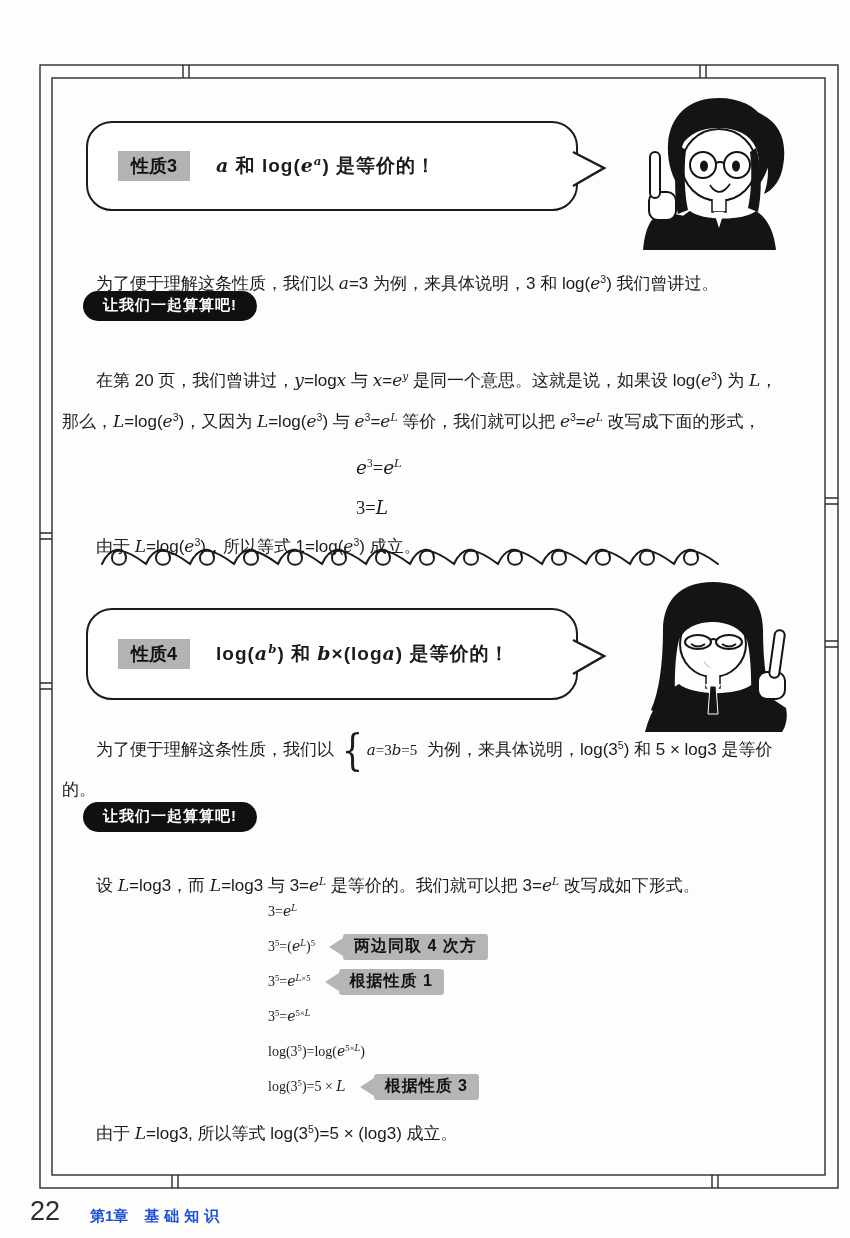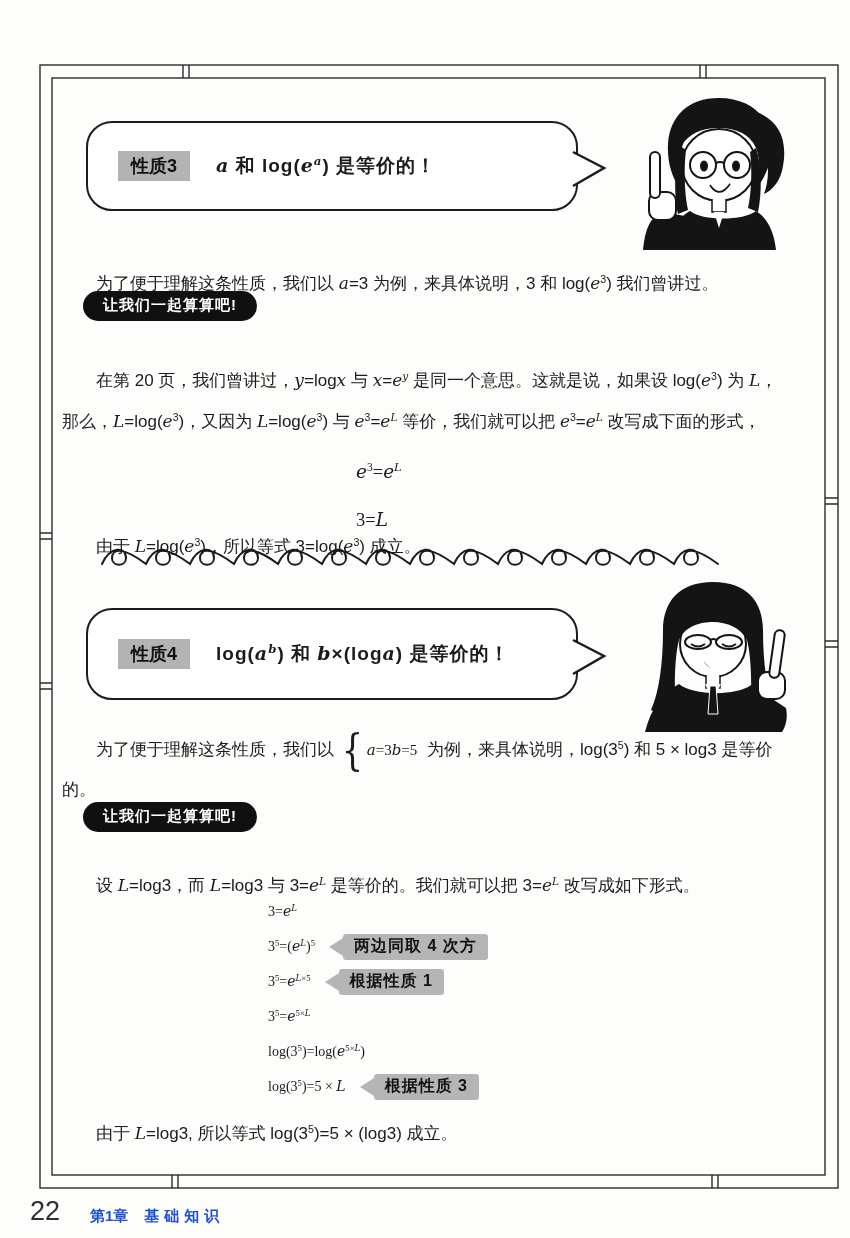--- a/index.html
+++ b/index.html
@@ -31,21 +31,21 @@
 
   .para{position:absolute;width:730px;font-size:17px;line-height:36px;}
   .indent{text-indent:2em;}
 
   .badge{
     position:absolute;background:#101010;color:#fff;font-weight:700;
     font-size:15px;padding:5px 20px 6px;border-radius:16px;letter-spacing:1px;
   }
 
   .eqblock{position:absolute;}
-  .eqline{font-family:"Liberation Serif","DejaVu Serif",serif;font-size:18.5px;line-height:48px;}
+  .eqline{font-family:"Liberation Serif","DejaVu Serif",serif;font-size:18.5px;line-height:40px;}
 
   .steps{position:absolute;}
   .eqrow{display:flex;align-items:center;height:35px;}
   .eq{font-family:"Liberation Serif","DejaVu Serif",serif;font-size:14px;}
   .callout{display:inline-flex;align-items:center;margin-left:14px;}
   .callout-arrow{width:0;height:0;border-top:9px solid transparent;border-bottom:9px solid transparent;border-right:14px solid #b5b5b5;}
   .callout-body{background:#b5b5b5;color:#111;padding:2px 11px 3px;font-weight:700;font-size:16px;border-radius:3px;letter-spacing:1px;}
 
   .brace{display:inline-flex;align-items:center;vertical-align:middle;margin:0 5px;text-indent:0;}
   .brace-char{font-family:"DejaVu Serif",serif;font-size:42px;font-weight:400;line-height:1;transform:scaleX(.8);}
@@ -105,21 +105,21 @@
 
   <div class="badge" style="left:83px;top:291px">让我们一起算算吧!</div>
 
   <p class="para indent" style="left:62px;top:341px"><span class="seg-n">在第 20 页，我们曾讲过，</span><span class="seg-i">y</span><span class="seg-n">=log</span><span class="seg-i">x</span><span class="seg-n"> 与 </span><span class="seg-i">x</span><span class="seg-n">=</span><span class="seg-i">e</span><span class="seg-isup">y</span><span class="seg-n"> 是同一个意思。这就是说，如果设 log(</span><span class="seg-i">e</span><span class="seg-sup">3</span><span class="seg-n">) 为 </span><span class="seg-i">L</span><span class="seg-n">，那么，</span><span class="seg-i">L</span><span class="seg-n">=log(</span><span class="seg-i">e</span><span class="seg-sup">3</span><span class="seg-n">)，又因为 </span><span class="seg-i">L</span><span class="seg-n">=log(</span><span class="seg-i">e</span><span class="seg-sup">3</span><span class="seg-n">) 与 </span><span class="seg-i">e</span><span class="seg-sup">3</span><span class="seg-n">=</span><span class="seg-i">e</span><span class="seg-isup">L</span><span class="seg-n"> 等价，我们就可以把 </span><span class="seg-i">e</span><span class="seg-sup">3</span><span class="seg-n">=</span><span class="seg-i">e</span><span class="seg-isup">L</span><span class="seg-n"> 改写成下面的形式，</span></p>
 
   <div class="eqblock" style="left:356px;top:443px">
     <div class="eqline"><span class="seg-i">e</span><span class="seg-sup">3</span><span class="seg-n">=</span><span class="seg-i">e</span><span class="seg-isup">L</span></div>
     <div class="eqline"><span class="seg-n">3=</span><span class="seg-i">L</span></div>
   </div>
 
-  <p class="para indent" style="left:62px;top:507px"><span class="seg-n">由于 </span><span class="seg-i">L</span><span class="seg-n">=log(</span><span class="seg-i">e</span><span class="seg-sup">3</span><span class="seg-n">)，所以等式 3=log(</span><span class="seg-i">e</span><span class="seg-sup">3</span><span class="seg-n">) 成立。</span></p>
+  <p class="para indent" style="left:62px;top:507px"><span class="seg-n">由于 </span><span class="seg-i">L</span><span class="seg-n">=log(</span><span class="seg-i">e</span><span class="seg-sup">3</span><span class="seg-n">)，所以等式 1=log(</span><span class="seg-i">e</span><span class="seg-sup">3</span><span class="seg-n">) 成立。</span></p>
 
   <svg class="squiggle" style="left:98px;top:546px" width="654" height="30" viewBox="0 0 654 30">
     <path d="M4,18 c8,-18 24,-18 24,-6 c0,9 -14,9 -14,0 c0,-9 10,-12 34,6 c8,-18 24,-18 24,-6 c0,9 -14,9 -14,0 c0,-9 10,-12 34,6 c8,-18 24,-18 24,-6 c0,9 -14,9 -14,0 c0,-9 10,-12 34,6 c8,-18 24,-18 24,-6 c0,9 -14,9 -14,0 c0,-9 10,-12 34,6 c8,-18 24,-18 24,-6 c0,9 -14,9 -14,0 c0,-9 10,-12 34,6 c8,-18 24,-18 24,-6 c0,9 -14,9 -14,0 c0,-9 10,-12 34,6 c8,-18 24,-18 24,-6 c0,9 -14,9 -14,0 c0,-9 10,-12 34,6 c8,-18 24,-18 24,-6 c0,9 -14,9 -14,0 c0,-9 10,-12 34,6 c8,-18 24,-18 24,-6 c0,9 -14,9 -14,0 c0,-9 10,-12 34,6 c8,-18 24,-18 24,-6 c0,9 -14,9 -14,0 c0,-9 10,-12 34,6 c8,-18 24,-18 24,-6 c0,9 -14,9 -14,0 c0,-9 10,-12 34,6 c8,-18 24,-18 24,-6 c0,9 -14,9 -14,0 c0,-9 10,-12 34,6 c8,-18 24,-18 24,-6 c0,9 -14,9 -14,0 c0,-9 10,-12 34,6 c8,-18 24,-18 24,-6 c0,9 -14,9 -14,0 c0,-9 10,-12 34,6"></path>
   </svg>
 
   <section class="bubble" style="top:608px;height:92px">
     <span class="prop-label">性质4</span>
     <span class="bubble-title"><span class="seg-b">log(</span><span class="seg-bi">a</span><span class="seg-bisup">b</span><span class="seg-b">) 和 </span><span class="seg-bi">b</span><span class="seg-b">×(log</span><span class="seg-bi">a</span><span class="seg-b">) 是等价的！</span></span>
   </section>
   <svg class="tail" style="left:572px;top:638px" width="36" height="38" viewBox="0 0 36 38">

